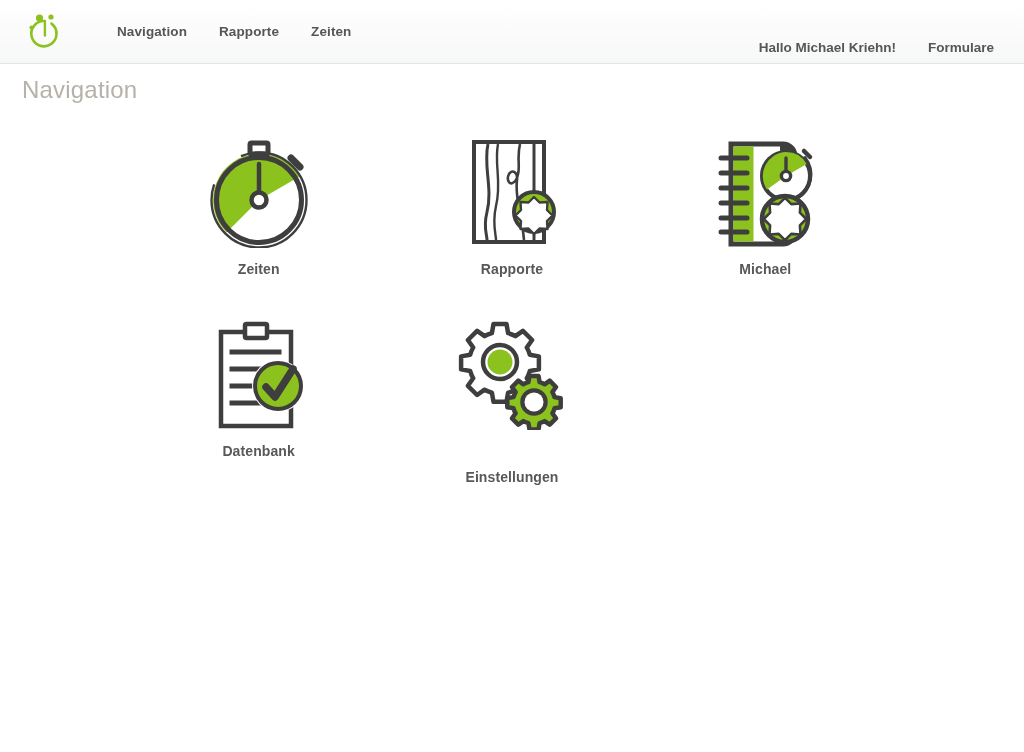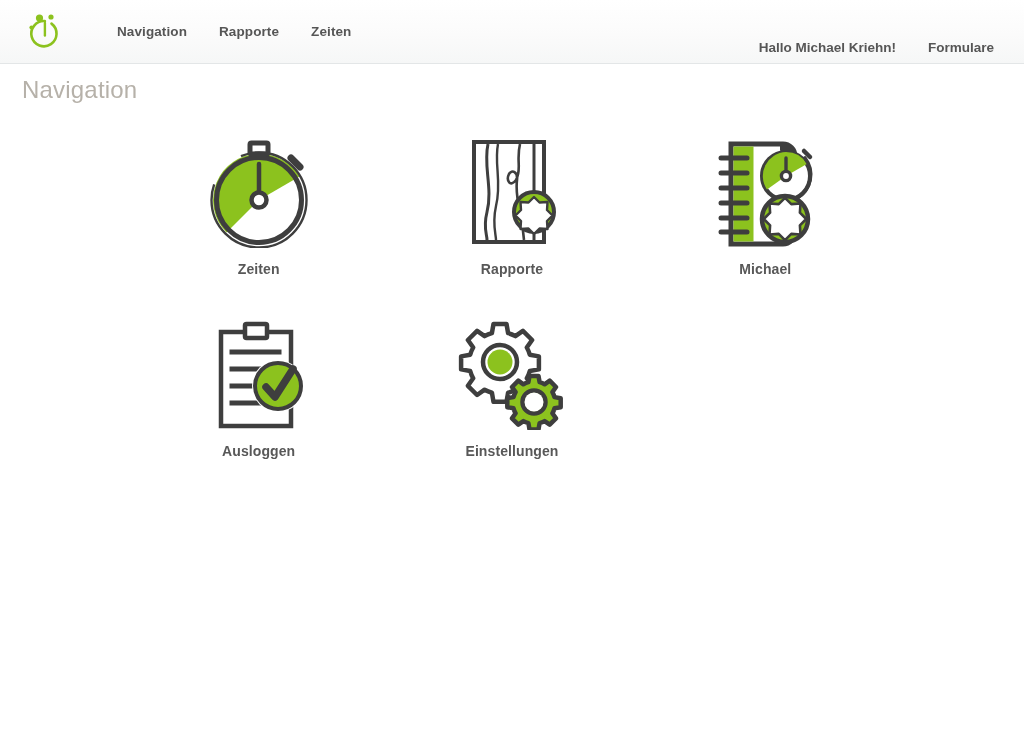--- a/index.html
+++ b/index.html
@@ -101,20 +101,21 @@
   .tile-label {
     margin-top: 9px;
     font-size: 14px;
     font-weight: bold;
     color: #585858;
     text-align: center;
     letter-spacing: 0.1px;
   }
   .tile-span-center {
     grid-column: 2 / 3;
+    gap: 26px;
   }
 </style>
 </head>
 <body>
 
 <header id="app-header">
 
   <svg id="brand-logo" viewBox="0 0 46 46">
     <circle cx="9.5" cy="18.5" r="2.1" fill="#8cc21e"></circle>
     <circle cx="17.5" cy="9.0" r="3.6" fill="#8cc21e"></circle>
@@ -218,21 +219,21 @@
         <line x1="25" y1="34" x2="72" y2="34" stroke="#3e3e3e" stroke-width="5" stroke-linecap="square"></line>
         <line x1="25" y1="51" x2="62" y2="51" stroke="#3e3e3e" stroke-width="5" stroke-linecap="square"></line>
         <line x1="25" y1="68" x2="55" y2="68" stroke="#3e3e3e" stroke-width="5" stroke-linecap="square"></line>
         <line x1="25" y1="85" x2="62" y2="85" stroke="#3e3e3e" stroke-width="5" stroke-linecap="square"></line>
 
         <circle cx="71" cy="68" r="26" fill="#ffffff"></circle>
         <circle cx="71" cy="68" r="23" fill="#8cc21e" stroke="#3e3e3e" stroke-width="4"></circle>
         <path d="M59 69 L68 79 L86 51" fill="none" stroke="#3e3e3e" stroke-width="7.5" stroke-linecap="round" stroke-linejoin="round"></path>
       </svg>
     </span>
-    <span class="tile-label">Ausloggen</span>
+    <span class="tile-label">Datenbank</span>
   </a>
 
   <a class="tile tile-span-center" href="#">
     <span class="tile-icon">
       <svg width="108" height="112" viewBox="0 0 108 112">
 
         <g transform="translate(42,44)">
           <g fill="#ffffff" stroke="#3e3e3e" stroke-width="4.5" stroke-linejoin="round">
             <path d="M -6.5,-38 h13 l1.6,9.1 a30,30 0 0 1 7.3,3 l7.5,-5.3 l9.2,9.2 l-5.3,7.5 a30,30 0 0 1 3,7.3 l9.1,1.6 v13 l-9.1,1.6 a30,30 0 0 1 -3,7.3 l5.3,7.5 l-9.2,9.2 l-7.5,-5.3 a30,30 0 0 1 -7.3,3 l-1.6,9.1 h-13 l-1.6,-9.1 a30,30 0 0 1 -7.3,-3 l-7.5,5.3 l-9.2,-9.2 l5.3,-7.5 a30,30 0 0 1 -3,-7.3 l-9.1,-1.6 v-13 l9.1,-1.6 a30,30 0 0 1 3,-7.3 l-5.3,-7.5 l9.2,-9.2 l7.5,5.3 a30,30 0 0 1 7.3,-3 Z"></path>
             <circle cx="0" cy="0" r="17"></circle>

